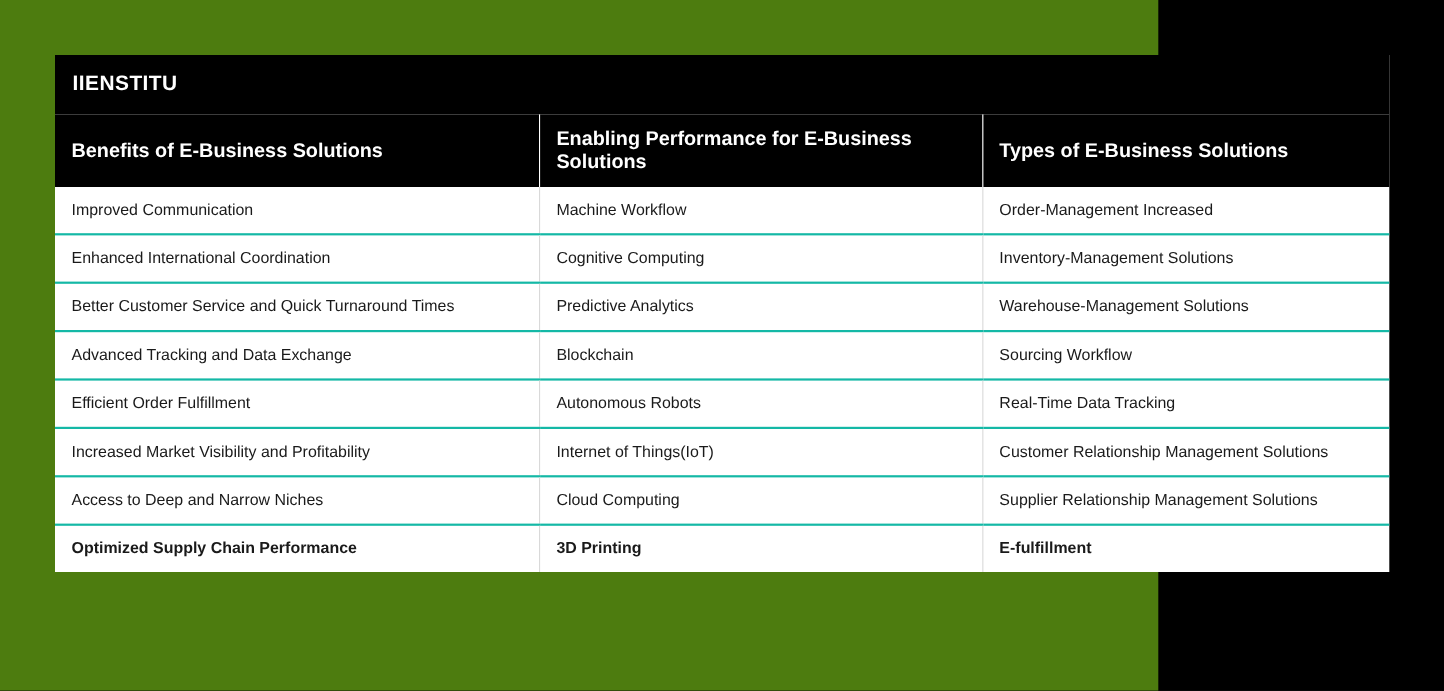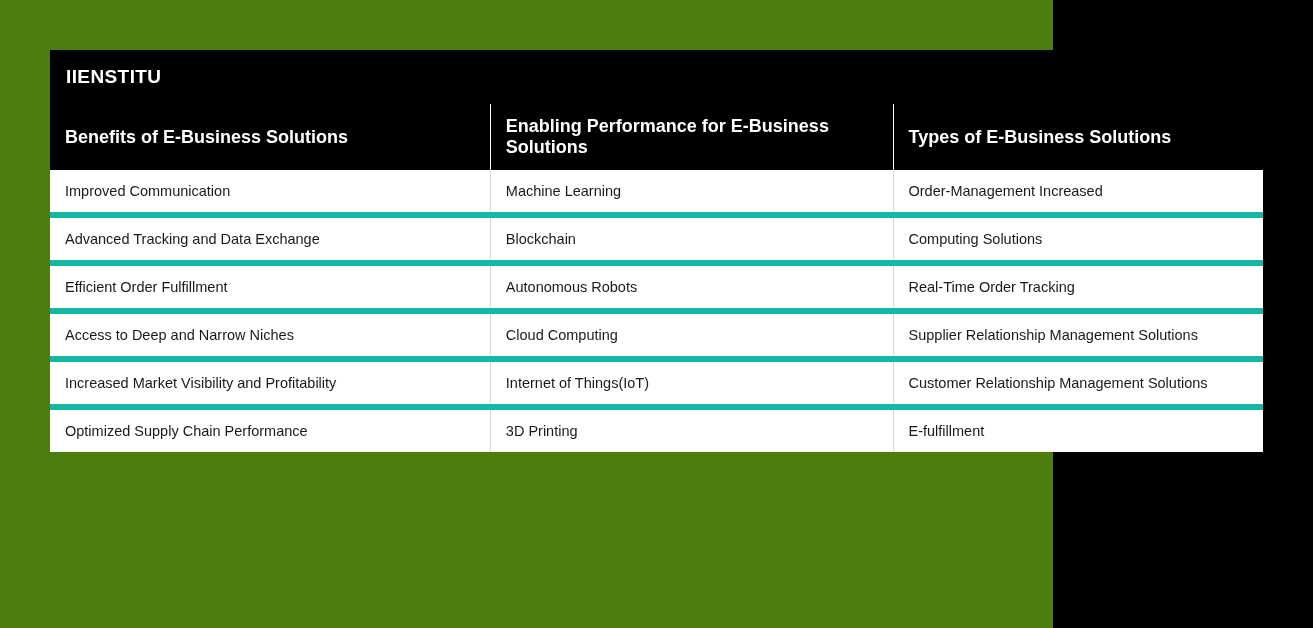--- a/index.html
+++ b/index.html
@@ -65,30 +65,30 @@
     box-sizing: border-box;
     vertical-align: middle;
   }
   thead th:last-child { border-right: none; }
 
   tbody td {
     background: #ffffff;
     color: #1a1a1a;
     font-size: 14.5px;
     padding: 13px 10px 13px 15px;
-    border-bottom: 6px solid #14b8a6;
+    border-bottom: 2px solid #14b8a6;
     border-right: 1px solid #d9d9d9;
     box-sizing: border-box;
     vertical-align: middle;
     white-space: nowrap;
     overflow: hidden;
     text-overflow: ellipsis;
   }
   tbody td:last-child { border-right: none; }
-  tbody tr:last-child td { border-bottom: none; }
+  tbody tr:last-child td { border-bottom: none; font-weight: bold; }
 </style>
 </head>
 <body>
 
 <div id="page">
   <div class="table-wrap">
 
     <div class="brand-bar">
       <span class="brand-title">IIENSTITU</span>
     </div>
@@ -102,42 +102,52 @@
       <thead>
         <tr>
           <th>Benefits of E-Business Solutions</th>
           <th>Enabling Performance for E-Business Solutions</th>
           <th>Types of E-Business Solutions</th>
         </tr>
       </thead>
       <tbody>
         <tr>
           <td>Improved Communication</td>
-          <td>Machine Learning</td>
+          <td>Machine Workflow</td>
           <td>Order-Management Increased</td>
+        </tr>
+        <tr>
+          <td>Enhanced International Coordination</td>
+          <td>Cognitive Computing</td>
+          <td>Inventory-Management Solutions</td>
+        </tr>
+        <tr>
+          <td>Better Customer Service and Quick Turnaround Times</td>
+          <td>Predictive Analytics</td>
+          <td>Warehouse-Management Solutions</td>
         </tr>
         <tr>
           <td>Advanced Tracking and Data Exchange</td>
           <td>Blockchain</td>
-          <td>Computing Solutions</td>
+          <td>Sourcing Workflow</td>
         </tr>
         <tr>
           <td>Efficient Order Fulfillment</td>
           <td>Autonomous Robots</td>
-          <td>Real-Time Order Tracking</td>
+          <td>Real-Time Data Tracking</td>
+        </tr>
+        <tr>
+          <td>Increased Market Visibility and Profitability</td>
+          <td>Internet of Things(IoT)</td>
+          <td>Customer Relationship Management Solutions</td>
         </tr>
         <tr>
           <td>Access to Deep and Narrow Niches</td>
           <td>Cloud Computing</td>
           <td>Supplier Relationship Management Solutions</td>
-        </tr>
-        <tr>
-          <td>Increased Market Visibility and Profitability</td>
-          <td>Internet of Things(IoT)</td>
-          <td>Customer Relationship Management Solutions</td>
         </tr>
         <tr>
           <td>Optimized Supply Chain Performance</td>
           <td>3D Printing</td>
           <td>E-fulfillment</td>
         </tr>
       </tbody>
     </table>
 
   </div>

